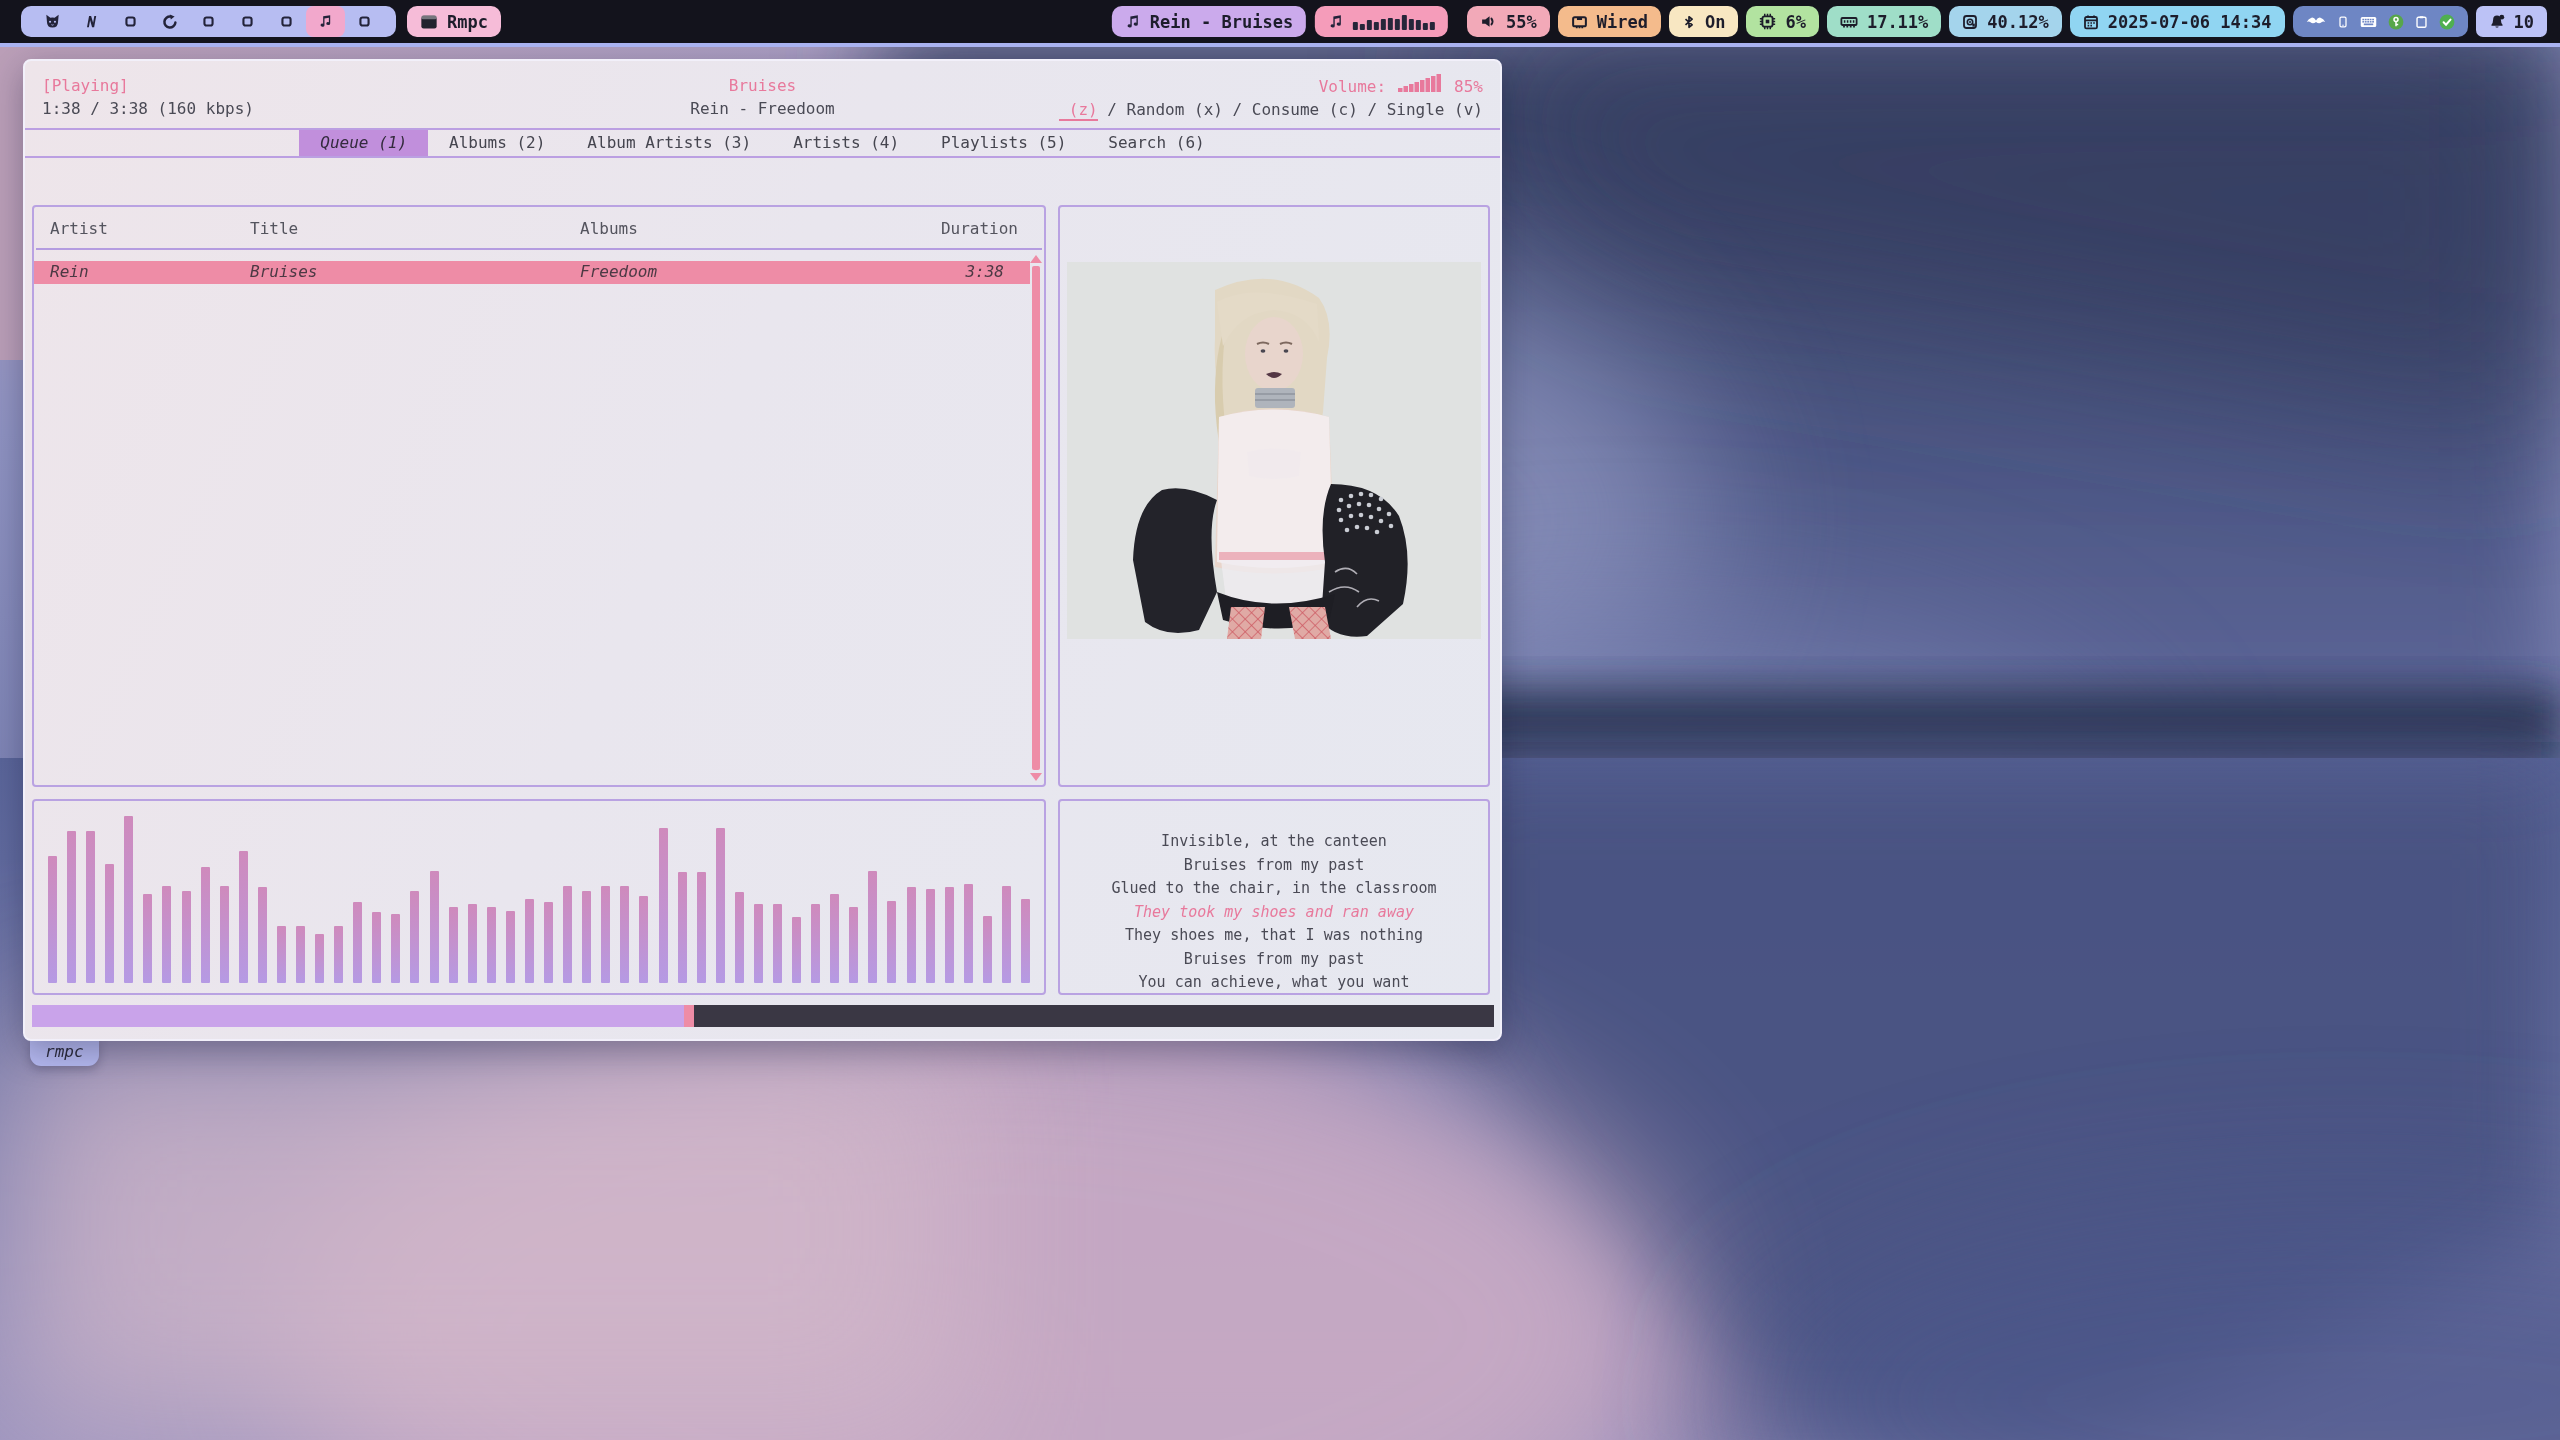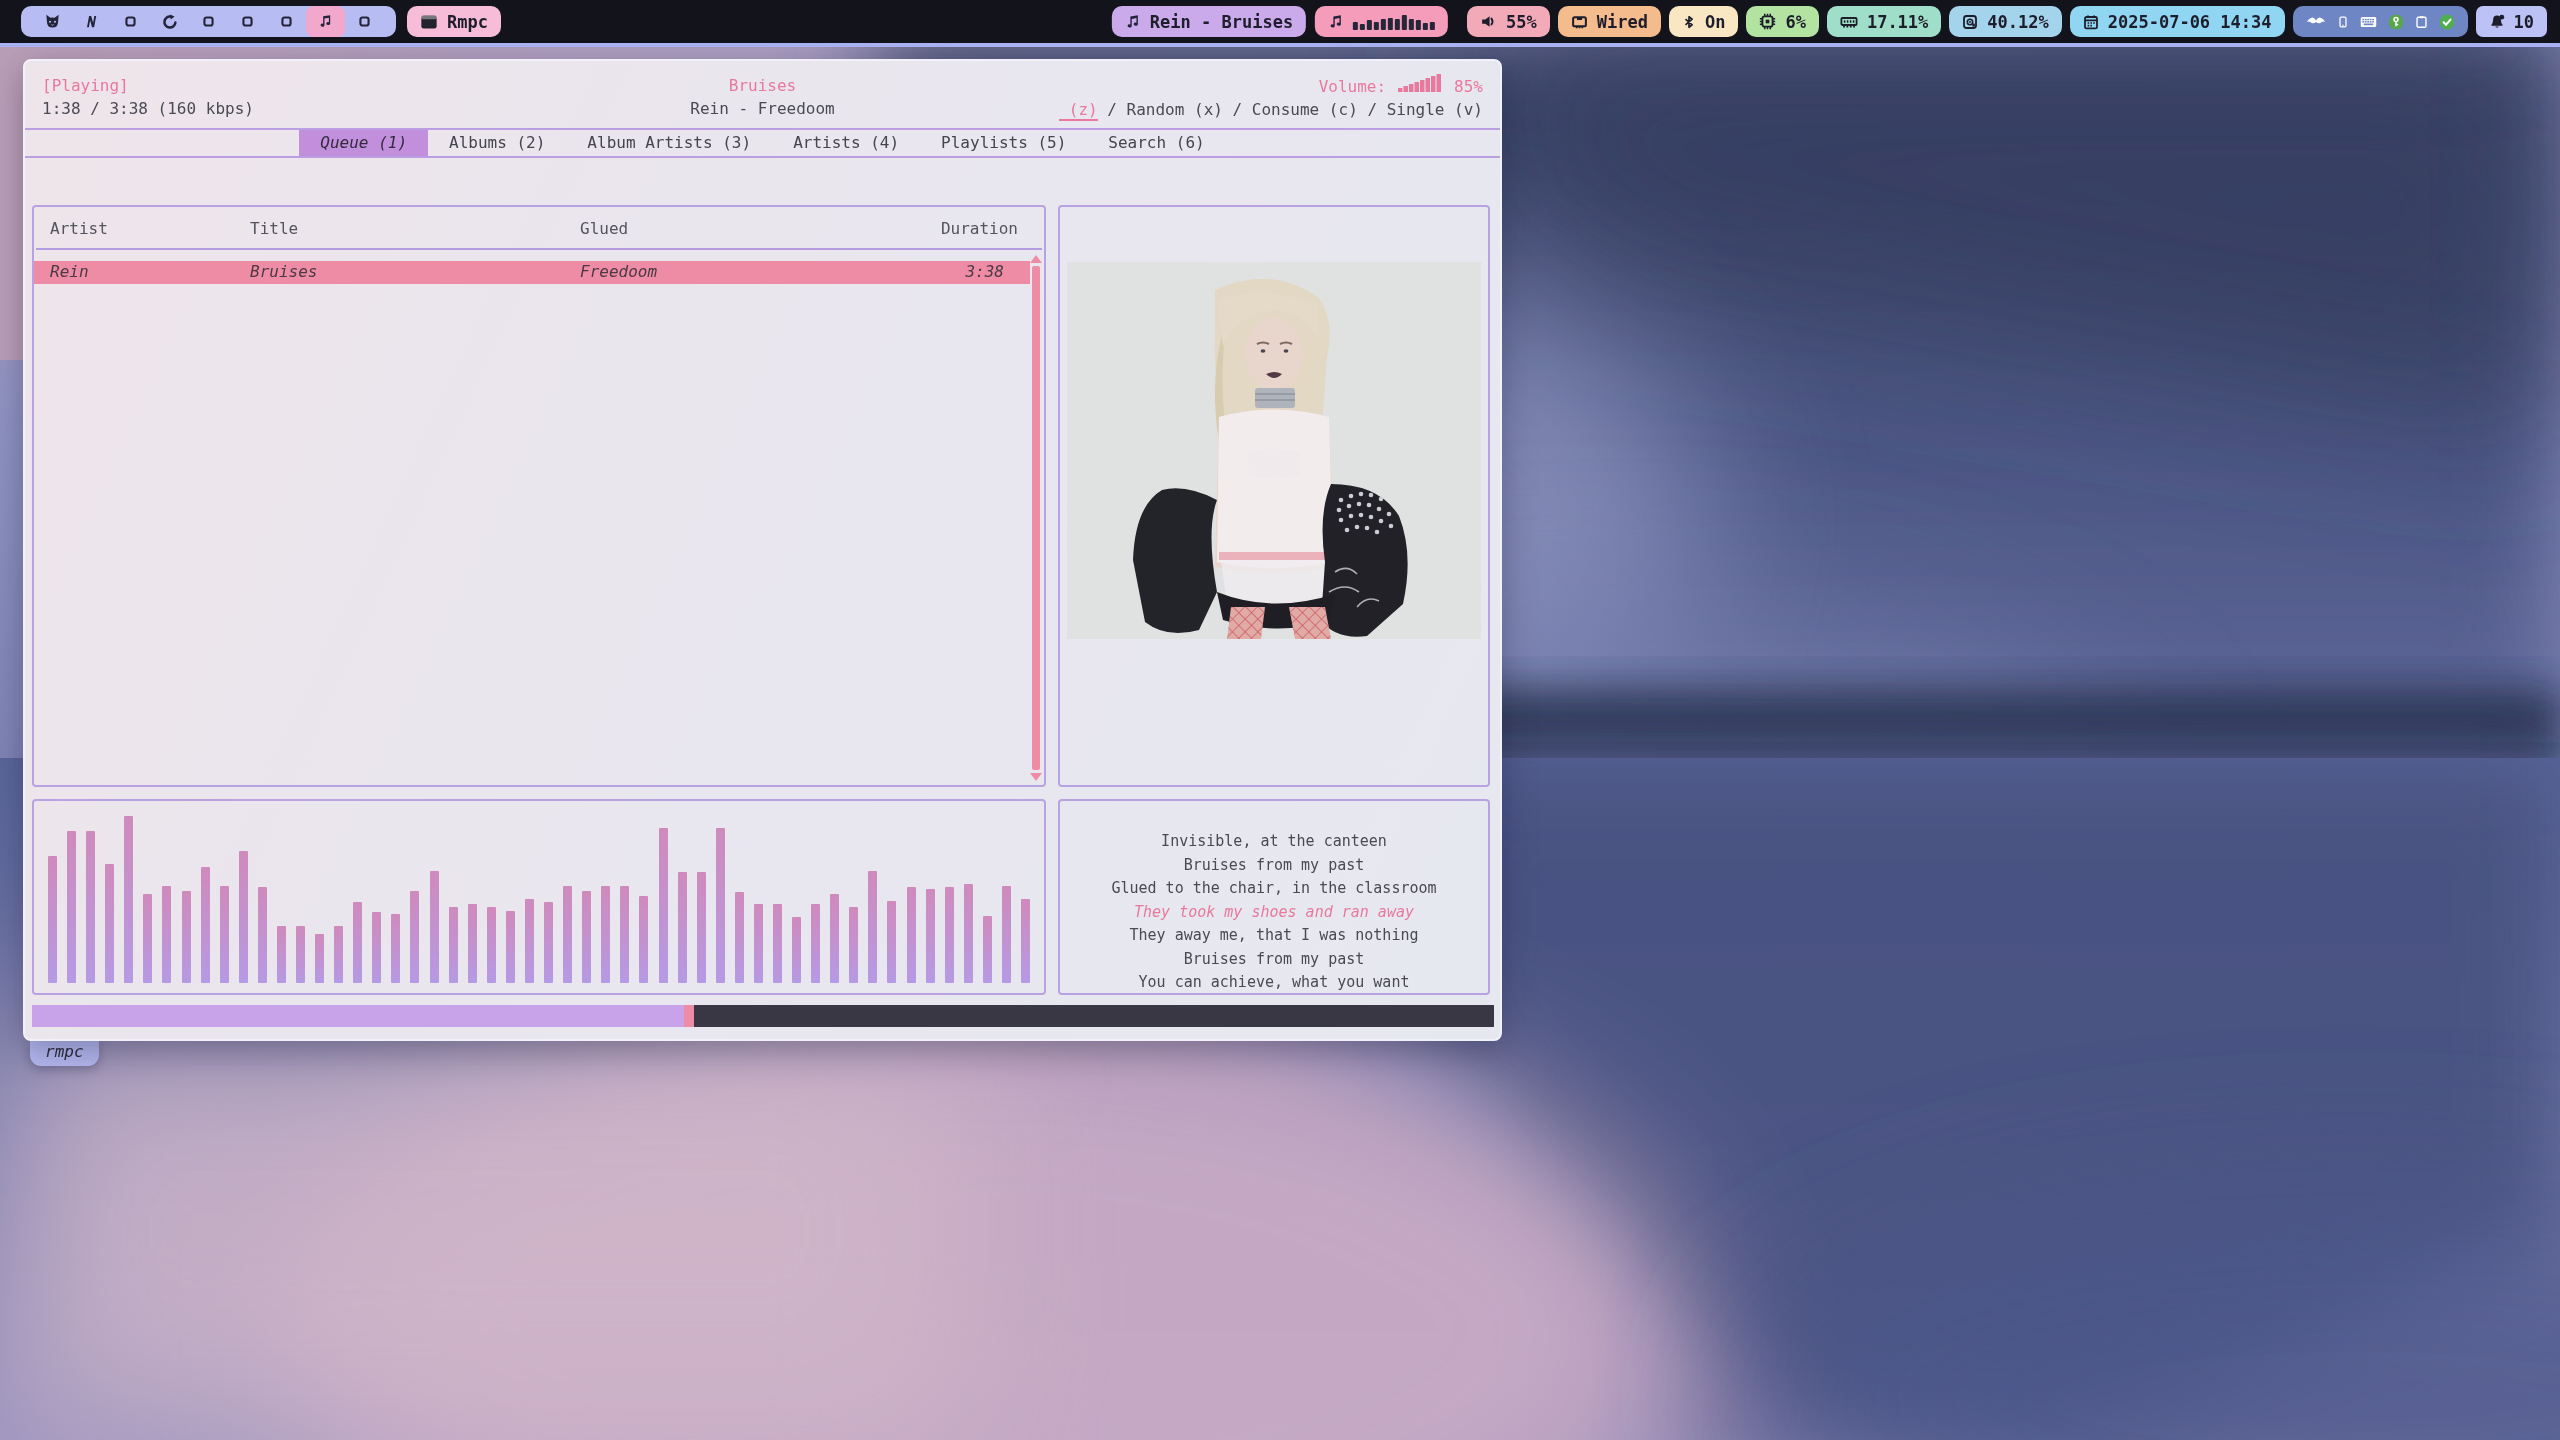--- a/index.html
+++ b/index.html
@@ -409,21 +409,21 @@
         <div class="tab">Artists (4)</div>
         <div class="tab">Playlists (5)</div>
         <div class="tab">Search (6)</div>
       </div>
 
     <div class="main-row">
       <div class="panel queue-panel">
         <div class="q-head">
           <div>Artist</div>
           <div>Title</div>
-          <div>Glued</div>
+          <div>Albums</div>
           <div class="dur">Duration</div>
         </div>
         <div class="q-sep"></div>
         <div class="q-rows">
           <div class="q-row selected">
             <div>Rein</div>
             <div>Bruises</div>
             <div>Freedoom</div>
             <div class="dur">3:38</div>
           </div>
@@ -553,21 +553,21 @@
             <div class="vbar" style="height: 97px;"></div>
             <div class="vbar" style="height: 84px;"></div>
           </div>
       </div>
       <div class="panel lyr-panel">
         <div class="lyrics" id="lyrics">
             <div class="lyric-line">Invisible, at the canteen</div>
             <div class="lyric-line">Bruises from my past</div>
             <div class="lyric-line">Glued to the chair, in the classroom</div>
             <div class="lyric-line active">They took my shoes and ran away</div>
-            <div class="lyric-line">They away me, that I was nothing</div>
+            <div class="lyric-line">They shoes me, that I was nothing</div>
             <div class="lyric-line">Bruises from my past</div>
             <div class="lyric-line">You can achieve, what you want</div>
           </div>
       </div>
     </div>
 
     <div class="progress">
       <div class="pr-fill" id="progress-fill" style="width: 44.6%;"></div>
       <div class="pr-cursor"></div>
       <div class="pr-track"></div>

